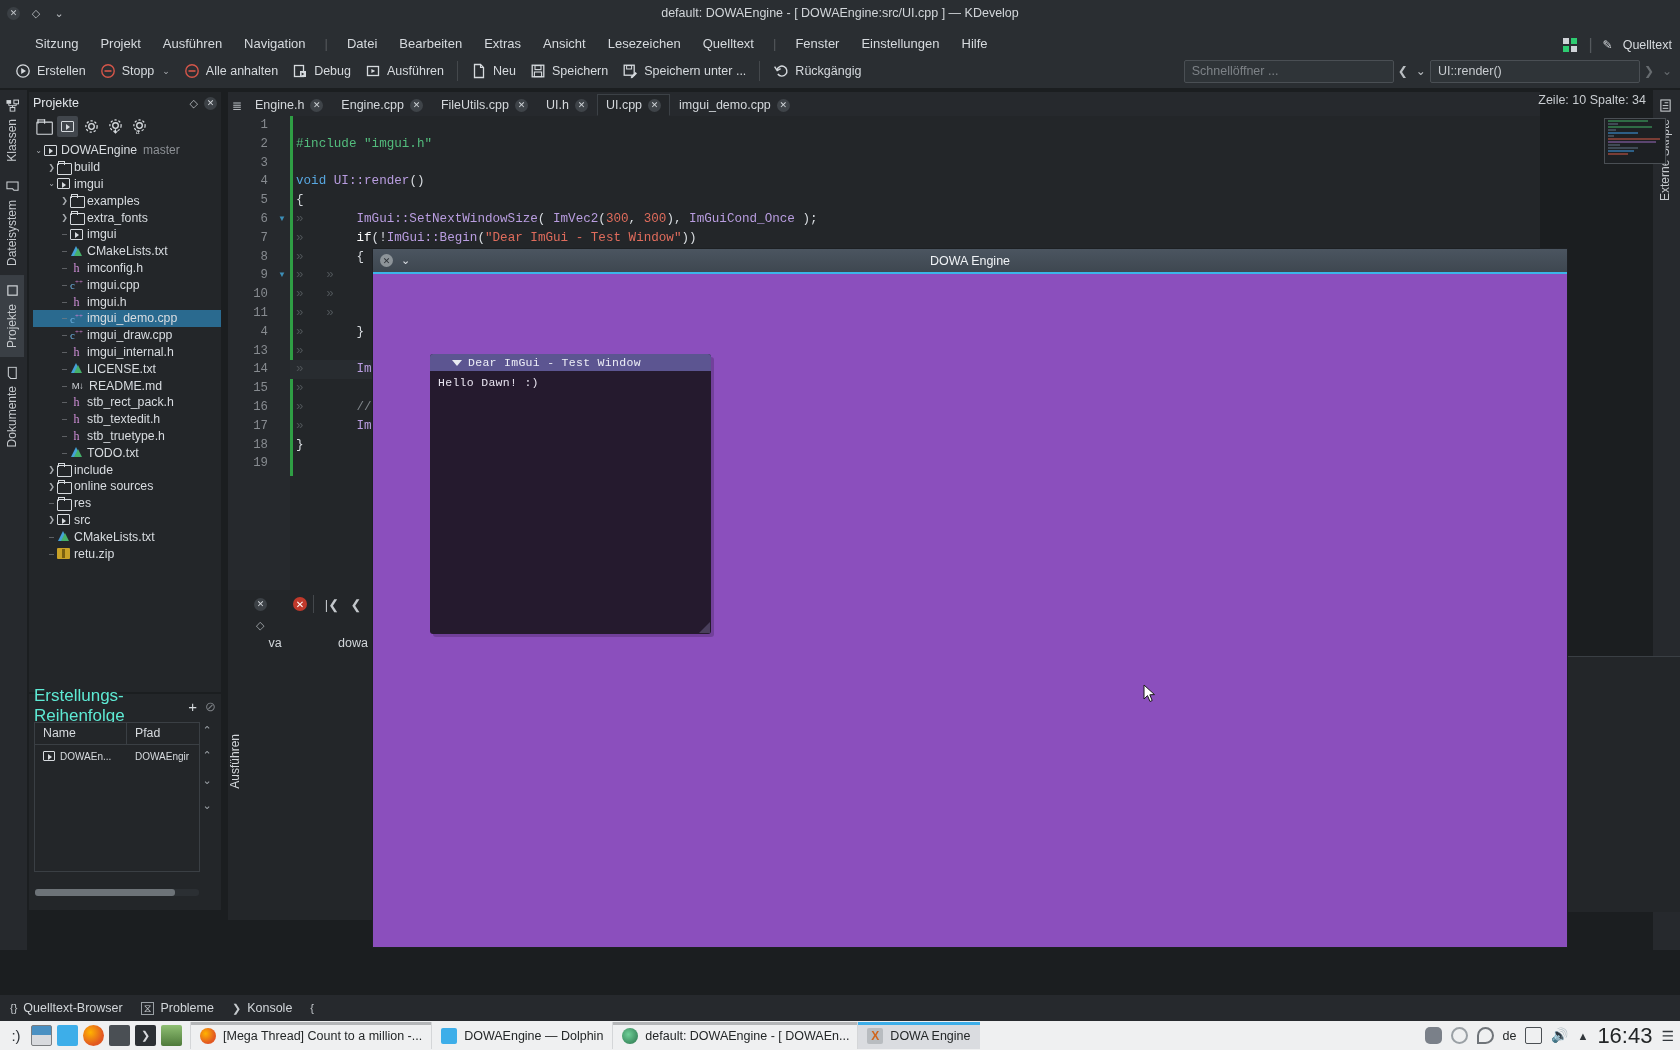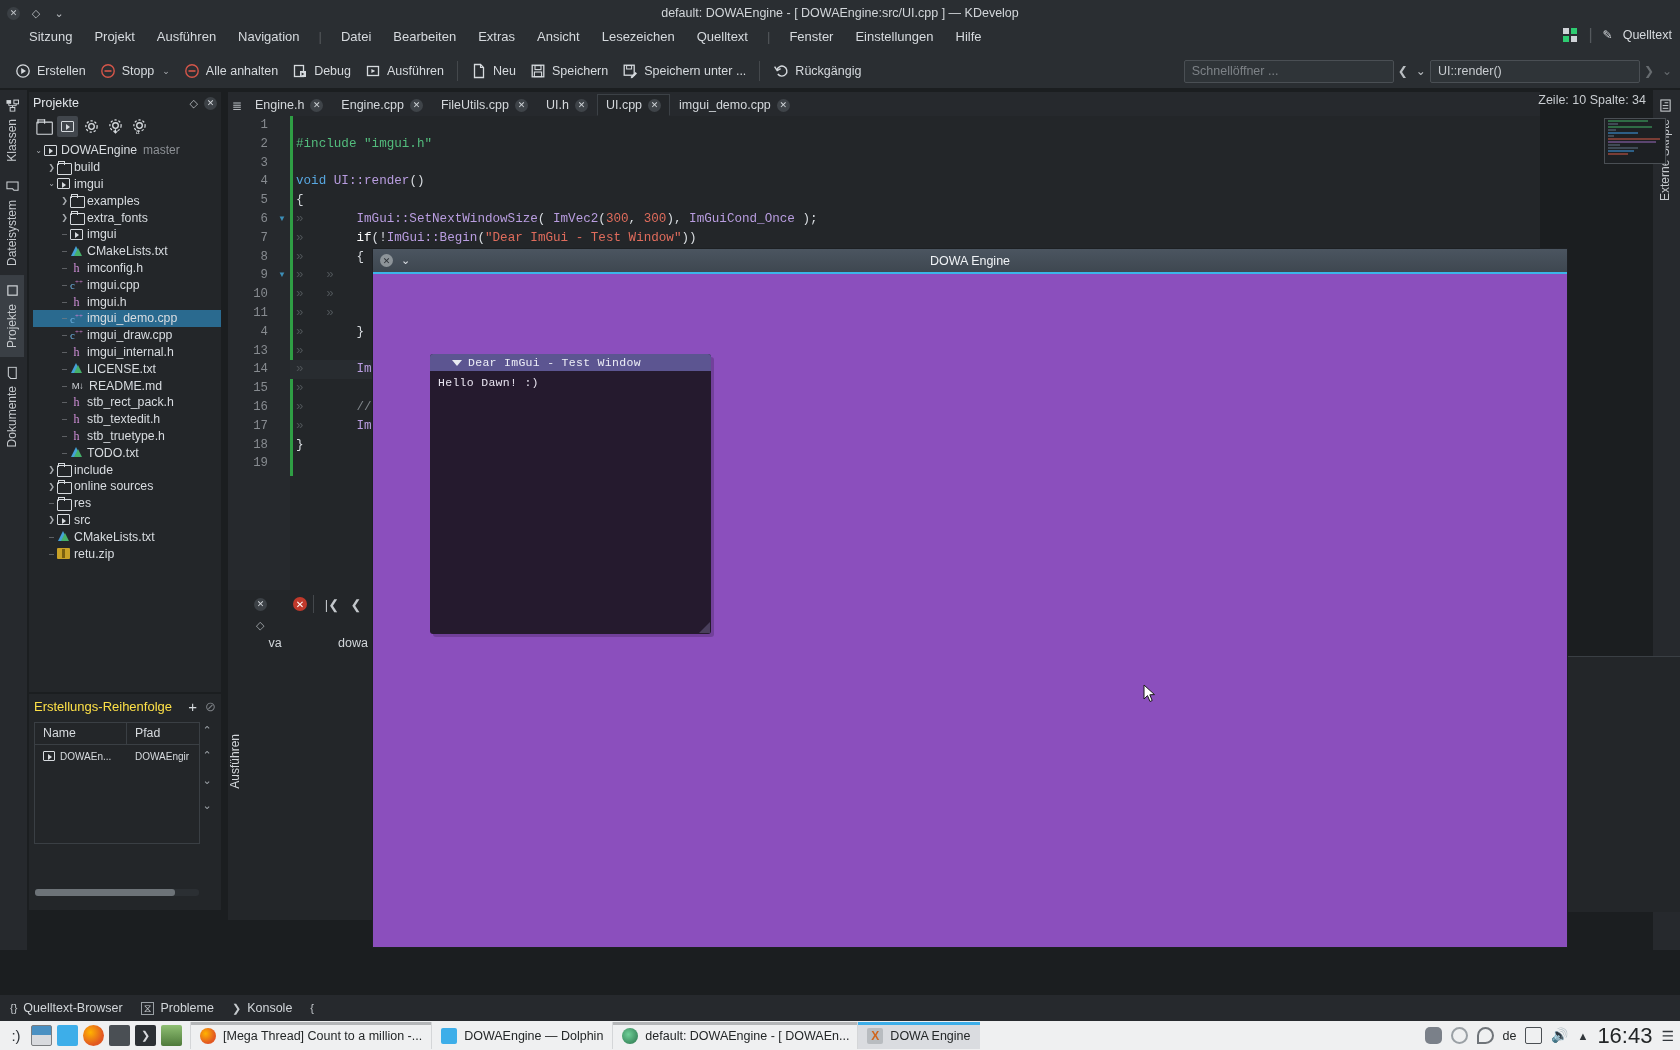--- a/index.html
+++ b/index.html
@@ -22,21 +22,21 @@
   .tb-circle { width:13px; height:13px; border-radius:50%; background:#3a3f44; color:#c3c7cb;
     font-size:9px; display:flex; align-items:center; justify-content:center; }
   #titlebar .tb-title {
     position:absolute; left:0; right:0; text-align:center;
     color:#d2d6da; font-size:12.5px; pointer-events:none;
   }
 
   
   #menubar {
     position:absolute; left:0; top:26px; width:1680px; height:28px;
-    background:#2a2e32; display:flex; align-items:flex-start; padding-left:18px;
+    background:#2a2e32; display:flex; align-items:flex-end; padding-left:24px;
   }
   .menu-item { color:#d6dade; font-size:13px; padding:3px 11px; white-space:nowrap; cursor:default; }
   .menu-sep { color:#55595d; padding:0 8px; font-size:13px; }
   #menubar .menu-right { position:absolute; right:8px; display:flex; align-items:center; gap:10px; }
   .menu-right .lbl { color:#d6dade; font-size:12.5px; }
 
   
   #toolbar {
     position:absolute; left:0; top:54px; width:1680px; height:34px;
     background:#2a2e32; display:flex; align-items:center; padding-left:8px; gap:2px;
@@ -111,22 +111,22 @@
   .g-tri::after{content:"";position:absolute;left:4px;top:2px;border-left:4px solid transparent;border-right:4px solid transparent;border-bottom:8px solid #46b06a;}
   .g-md { width:15px;flex:none;color:#cfd3d7;font-size:9.5px;text-align:center;letter-spacing:-0.5px;}
   .g-zip { width:13px;height:11px;flex:none;background:#c9a227;border-radius:1px;position:relative;}
   .g-zip::after{content:"";position:absolute;left:5px;top:1px;width:3px;height:9px;background:#7a6010;}
 
   
   #build-dock {
     position:absolute; left:29px; top:694px; width:192px; height:216px; background:#232629;
   }
   .bd-head { display:flex; align-items:center; height:24px; padding:0 5px; gap:8px; }
-  .bd-head .t { color:#fde047; font-size:13px; flex:1; }
-  #bd-table { position:absolute; left:5px; top:28px; width:166px; height:122px;
+  .bd-head .t { color:#5eead4; font-size:17px; flex:1; }
+  #bd-table { position:absolute; left:5px; top:28px; width:166px; height:150px;
     border:1px solid #3a3f44; background:#232629;}
   .bd-th { display:flex; height:22px; border-bottom:1px solid #3a3f44; }
   .bd-th div { color:#d7dbdf; font-size:12.3px; padding:3px 8px; }
   .bd-th .c1 { width:92px; border-right:1px solid #3a3f44; }
   .bd-tr { display:flex; height:22px; align-items:center; }
   .bd-tr div { color:#d7dbdf; font-size:10px; padding:0 8px; white-space:nowrap; overflow:hidden;}
   .bd-tr .c1 { width:92px; display:flex; align-items:center; gap:5px;}
   #bd-arrows { position:absolute; right:4px; top:30px; width:20px; display:flex; flex-direction:column; gap:12px; align-items:center;}
   .arw { color:#9aa0a5; font-size:11px; }
   #bd-scroll { position:absolute; left:6px; bottom:14px; width:164px; height:7px; background:#2b2f33; border-radius:3px;}

